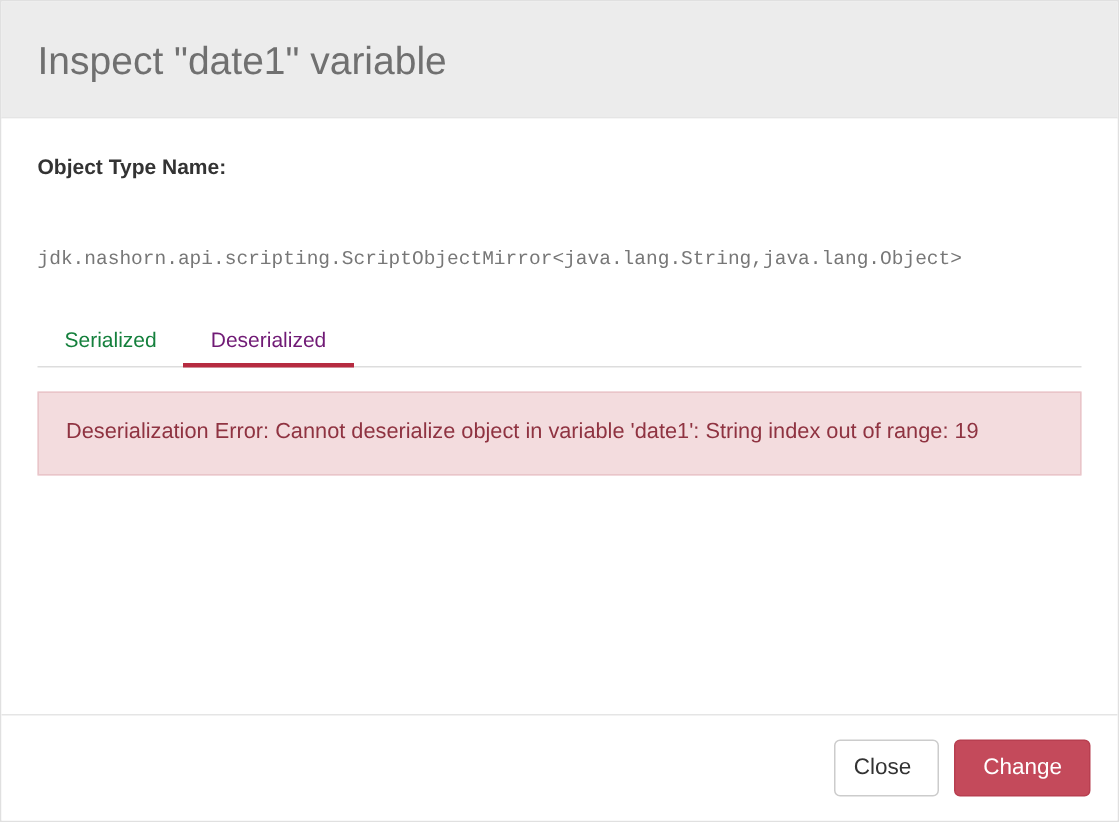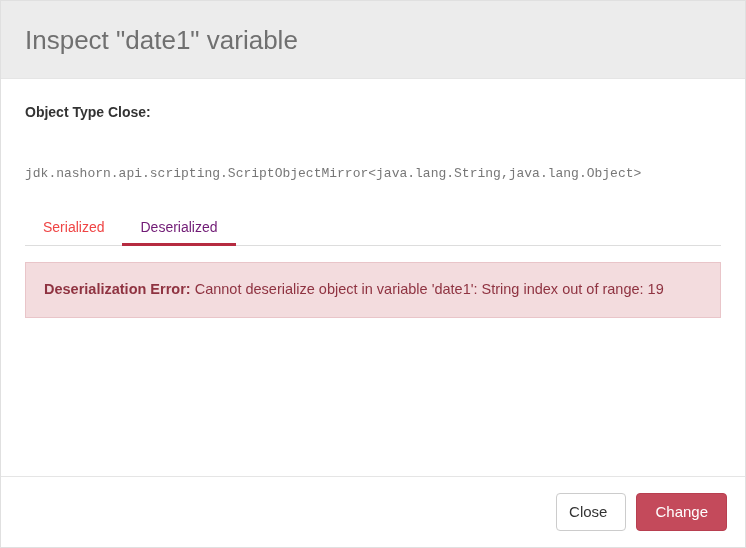--- a/index.html
+++ b/index.html
@@ -59,21 +59,21 @@
       margin-top: 36px;
     }
     .tabs {
       display: flex;
       border-bottom: 1px solid #dddddd;
       margin-top: 12px;
     }
     .tab {
       padding: 10px 18px 10px 18px;
       font-size: 14px;
-      color: #ef4444;
+      color: #15803d;
       cursor: pointer;
       position: relative;
     }
     .tab.active {
       color: #701a75;
       font-weight: 400;
     }
     .tab.active::after {
       content: "";
       position: absolute;
@@ -86,21 +86,21 @@
     .error-panel {
       margin-top: 16px;
       background: #f3dcde;
       border: 1px solid #e9c5c9;
       padding: 16px 18px;
       color: #8f3341;
       font-size: 14.5px;
       line-height: 1.5;
     }
     .error-panel .err-label {
-      font-weight: 700;
+      font-weight: 400;
     }
     .dialog-footer {
       background: #ffffff;
       border-top: 1px solid #e5e5e5;
       display: flex;
       justify-content: flex-end;
       padding: 16px 18px;
       gap: 10px;
     }
     .btn {
@@ -128,21 +128,21 @@
 
 <div class="dialog">
 
   <div class="dialog-header">
     <h1 class="dialog-title">Inspect "date1" variable</h1>
   </div>
 
   <div class="dialog-body">
 
     <div class="field-block">
-      <div class="field-label">Object Type Close:</div>
+      <div class="field-label">Object Type Name:</div>
       <div class="mono">jdk.nashorn.api.scripting.ScriptObjectMirror&lt;java.lang.String,java.lang.Object&gt;</div>
     </div>
 
 
     <div class="tabs">
       <div class="tab">Serialized</div>
       <div class="tab active">Deserialized</div>
     </div>
 
     <div class="error-panel">

